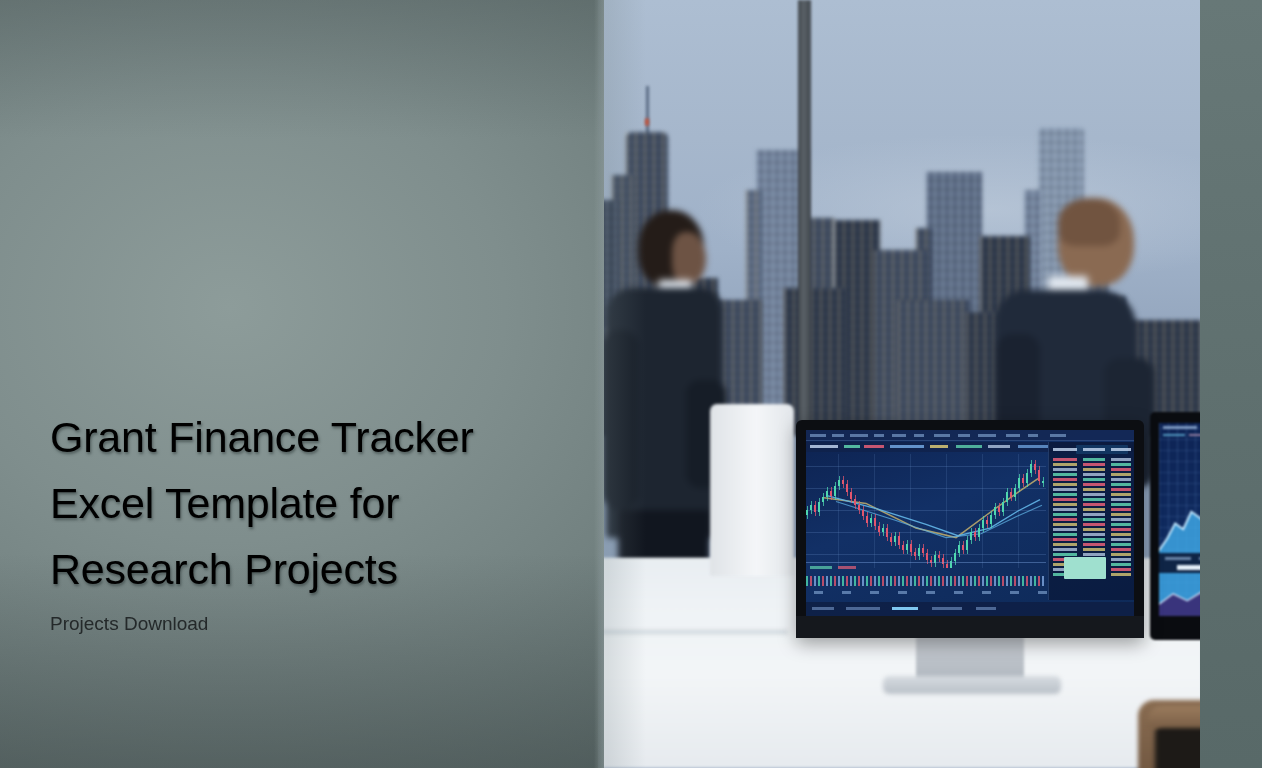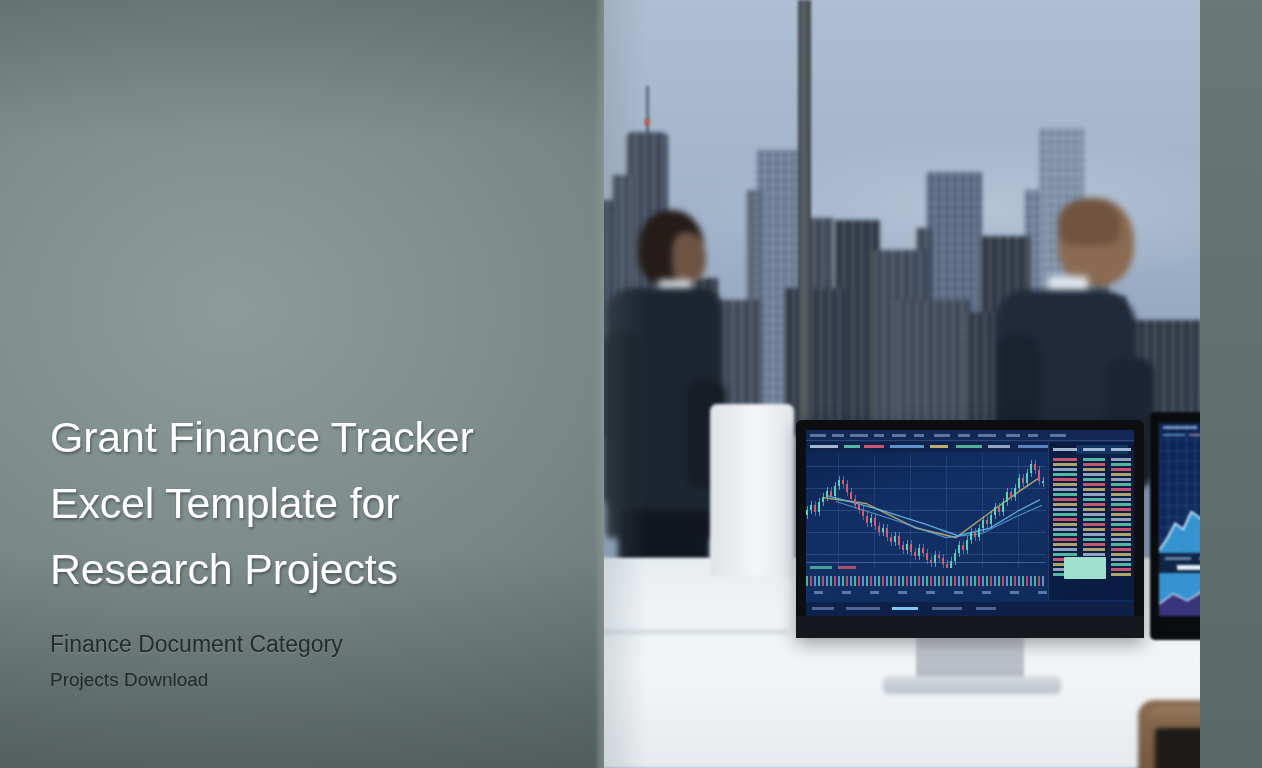--- a/index.html
+++ b/index.html
@@ -219,21 +219,21 @@
     background:linear-gradient(180deg,#677877 0%, #5f706f 50%, #586968 100%);
     z-index:35;
   }
 
   
   #textblock {
     position:absolute; left:50px; top:404px; width:500px;
     z-index:50;
   }
   #title {
-    color:#ffffff;
+    color:#000000;
     font-size:43px;
     line-height:66px;
     font-weight:400;
     letter-spacing:-.2px;
     text-shadow:1px 2px 3px rgba(35,45,45,.55);
     white-space:pre-line;
   }
   #subtitle {
     margin-top:28px;
     color:#262b2b;
@@ -746,17 +746,16 @@
   <div id="wall">
     <div class="wall-edge"></div>
   </div>
 
   <div id="rightbar"></div>
 
   <div id="textblock">
     <div id="title">Grant Finance Tracker
 Excel Template for
 Research Projects</div>
-    <div id="subtitle">Finance Document Category</div>
     <div id="meta">Projects Download</div>
   </div>
 
 </div>
 
 </body></html>

